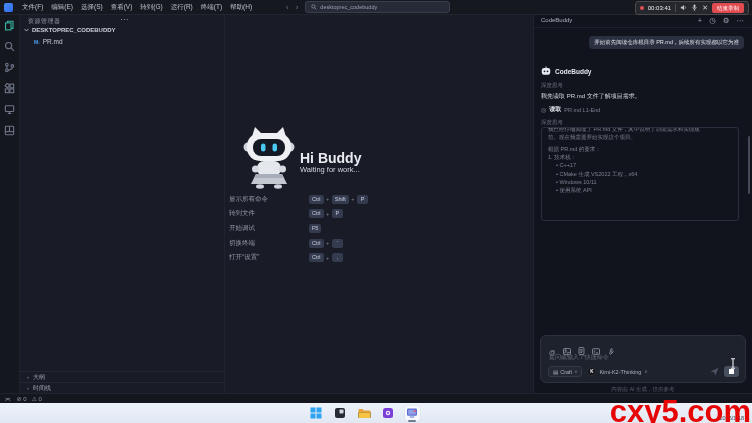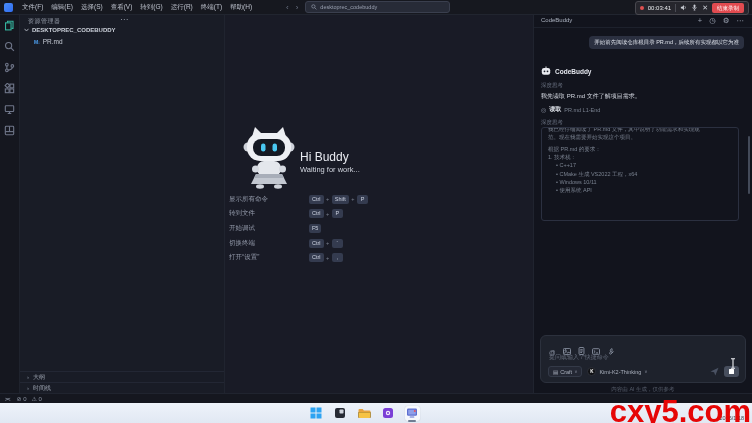--- a/index.html
+++ b/index.html
@@ -38,21 +38,21 @@
     font-size:6px;font-weight:bold;color:#ccd1da;white-space:nowrap;}
   .tree-file{position:absolute;left:14px;top:24px;display:flex;align-items:center;gap:3px;
     font-size:6.5px;color:#c7ccd6;}
   .mdicon{font-size:5px;font-weight:bold;color:#4da0f2;letter-spacing:-0.5px;}
   .sb-sections{position:absolute;left:0;bottom:0;width:100%;}
   .sb-sec{height:10px;border-top:1px solid #232734;display:flex;align-items:center;gap:4px;
     padding-left:7px;font-size:6px;color:#9aa1ae;}
   .sb-sec .chev{font-size:6px;color:#8a91a0;}
   
   .editor{left:225px;top:14px;width:308px;height:379px;background:#191b26;}
-  .hi-title{position:absolute;left:75px;top:136px;font-size:12px;color:#e9ebf1;}
+  .hi-title{position:absolute;left:75px;top:136px;font-size:14px;color:#e9ebf1;font-weight:bold;}
   .hi-sub{position:absolute;left:75px;top:151px;font-size:7.5px;color:#d2d6df;}
   .shortcuts{position:absolute;left:4px;top:178px;}
   .sc-row{display:flex;align-items:center;height:14.6px;}
   .sc-label{width:80px;font-size:6.5px;color:#949bab;}
   .sc-keys{display:flex;align-items:center;}
   .kbd{display:inline-block;background:#343b4f;color:#ccd2e0;border-radius:2px;padding:1px 3px;
     font-size:5.5px;line-height:1.25;min-width:5px;text-align:center;}
   .plus{color:#79808f;font-size:5.5px;margin:0 2.5px;}
   
   .panel{left:533px;top:14px;width:219px;height:379px;background:#12141d;border-left:1px solid #20242f;box-sizing:border-box;}

